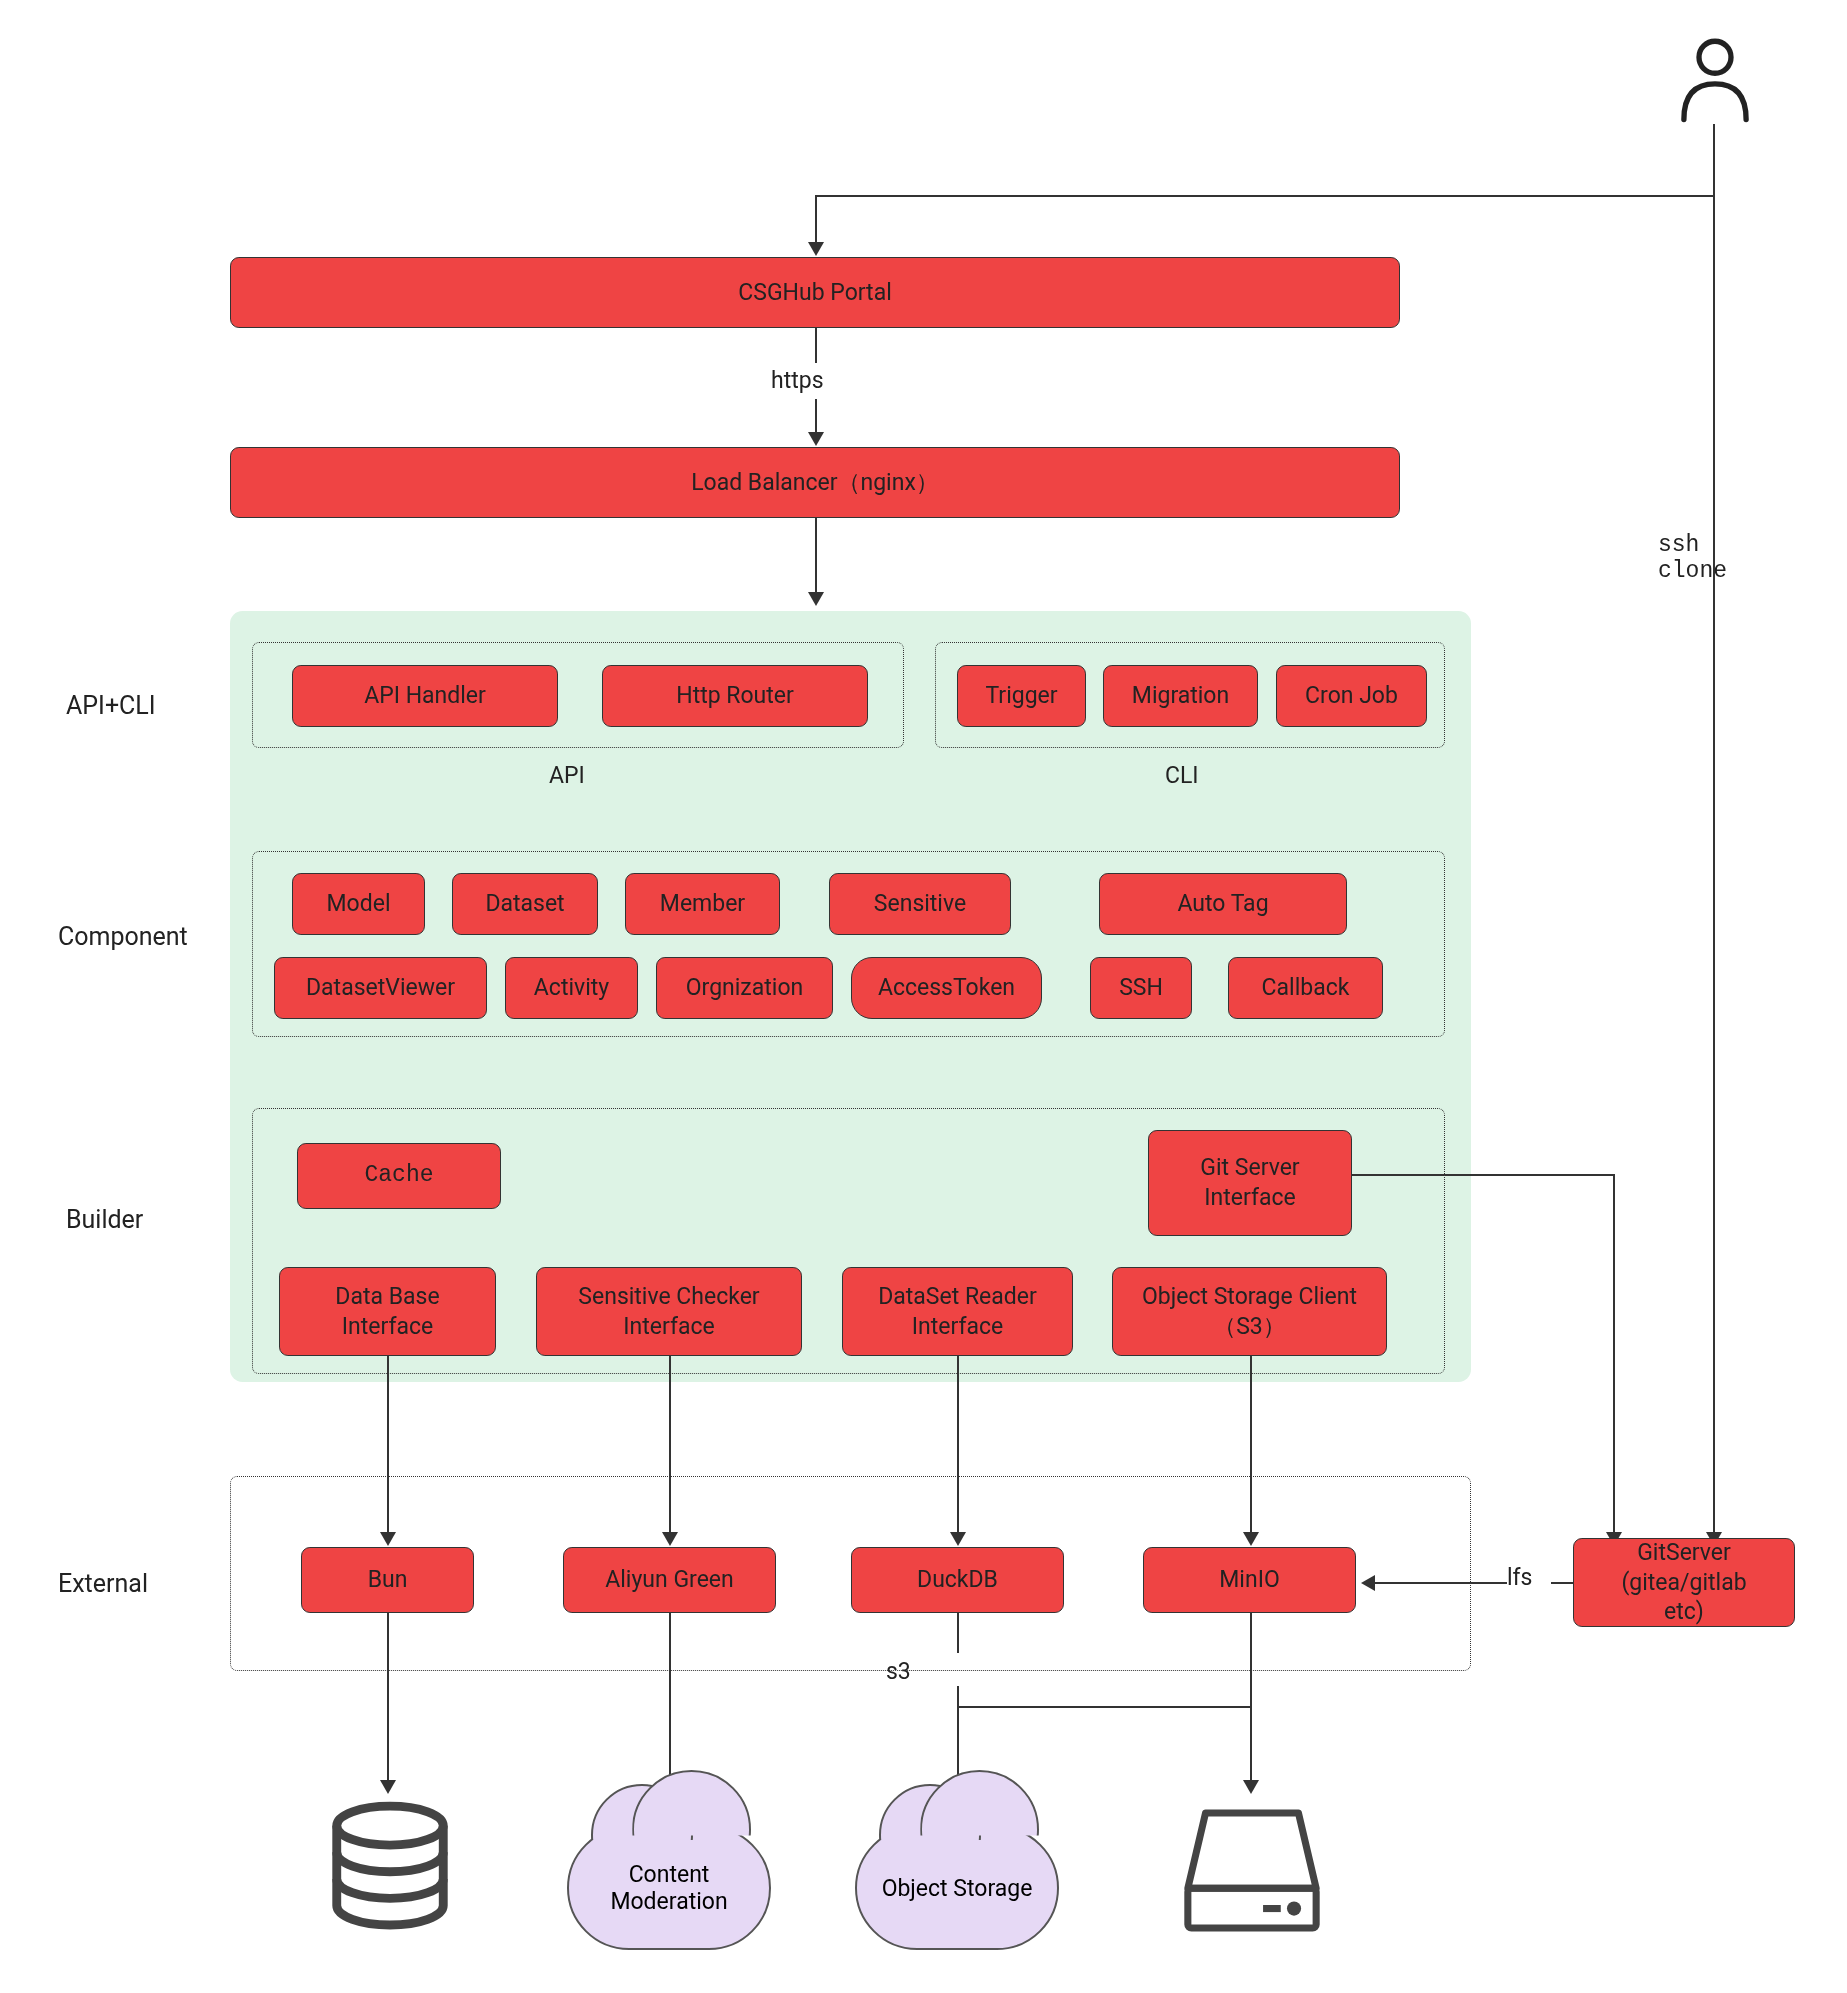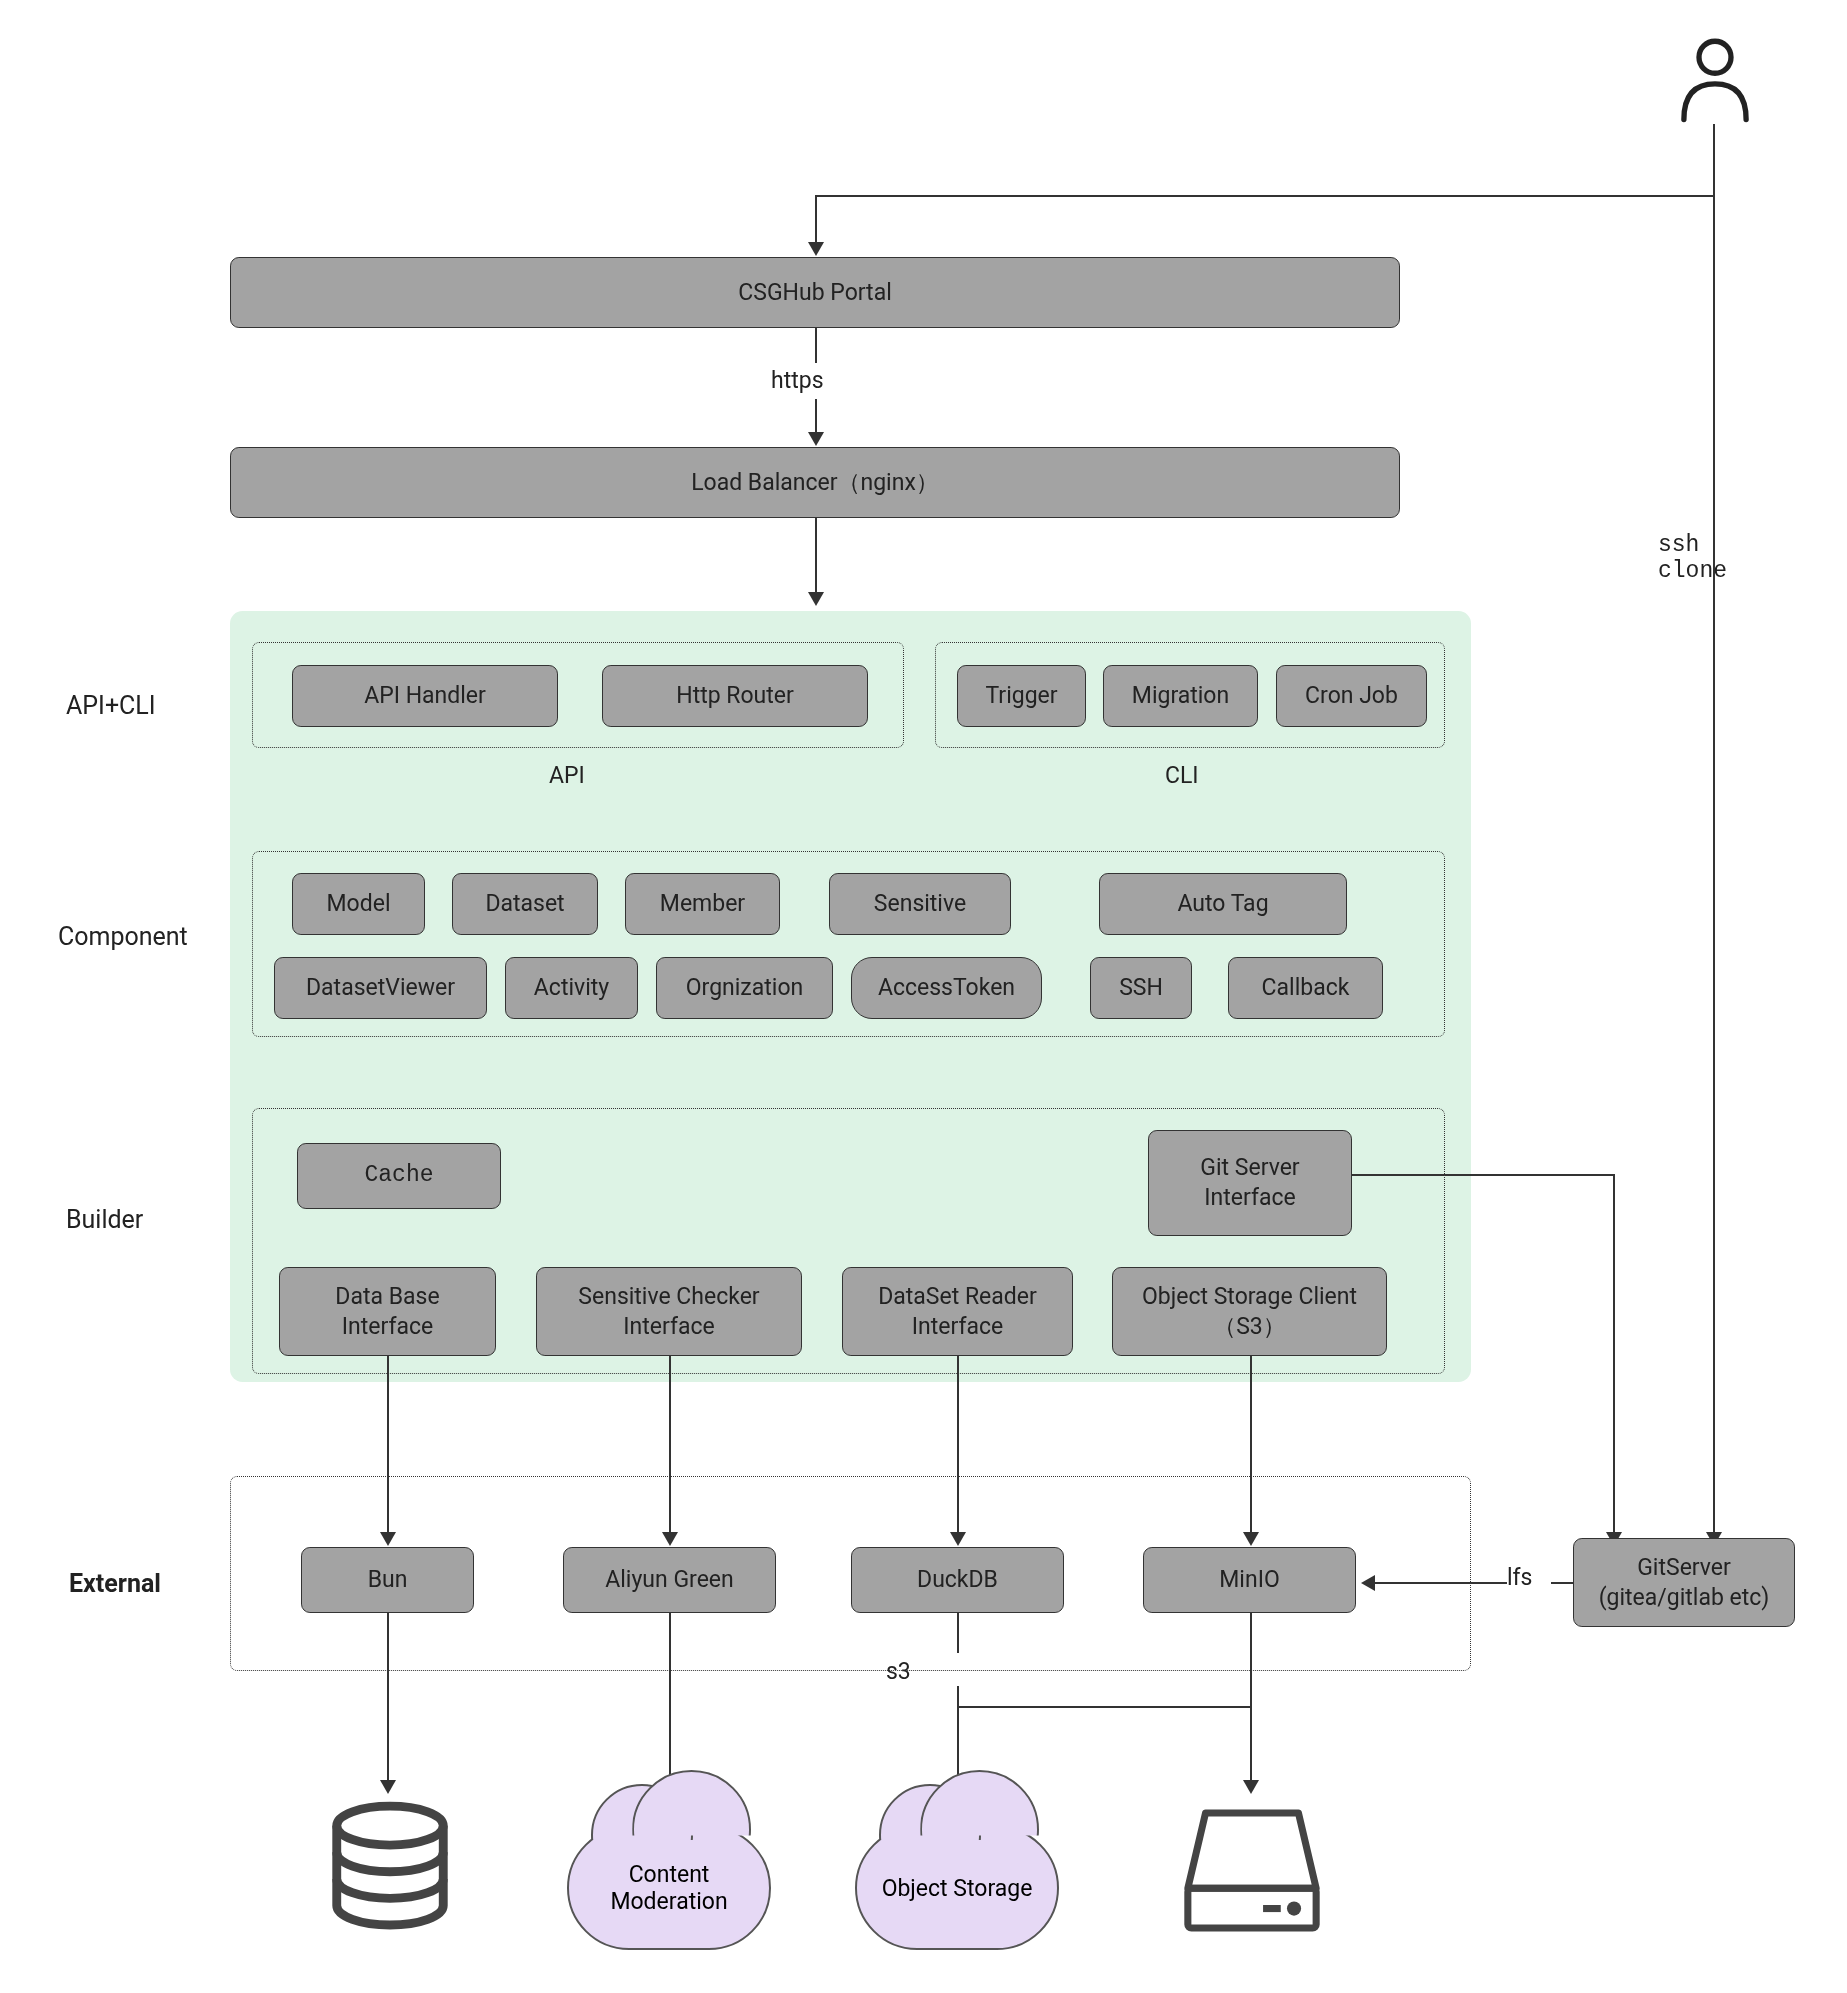--- a/index.html
+++ b/index.html
@@ -9,30 +9,30 @@
     padding: 35px;
     width: 1848px;
   }
   .diagram {
     position: relative;
     width: 1777px;
     height: 1922px;
   }
   .box {
     position: absolute;
-    background: #a3a3a3;
+    background: #ef4444;
     border: 1.8px solid #333;
     border-radius: 8.9px;
     display: flex;
     align-items: center;
     justify-content: center;
     text-align: center;
     font-size: 23px;
     color: #222;
-    padding: 7px 11px;
+    padding: 7px 26px;
     line-height: 1.3;
   }
   .dashed-group {
     position: absolute;
     border: 1.8px dotted #333;
     border-radius: 7px;
     background: transparent;
   }
   .green-group {
     position: absolute;
@@ -240,21 +240,21 @@
 
   <div class="arrow-line" style="left:352px; top:1321px; width:1.8px; height:177px;"></div>
   <div class="arrow-head arrow-down" style="left:345px; top:1497px;"></div>
   <div class="arrow-line" style="left:634px; top:1321px; width:1.8px; height:177px;"></div>
   <div class="arrow-head arrow-down" style="left:627px; top:1497px;"></div>
   <div class="arrow-line" style="left:922px; top:1321px; width:1.8px; height:177px;"></div>
   <div class="arrow-head arrow-down" style="left:915px; top:1497px;"></div>
   <div class="arrow-line" style="left:1215px; top:1321px; width:1.8px; height:177px;"></div>
   <div class="arrow-head arrow-down" style="left:1208px; top:1497px;"></div>
 
-  <div class="label-left" style="left:34px; top:1534px;font-weight:bold;">External</div>
+  <div class="label-left" style="left:23px; top:1534px;">External</div>
 
   <div class="dashed-group" style="left:195px; top:1441px; width:1241px; height:195px;"></div>
 
   <div class="box" style="left:266px; top:1512px; width:173px; height:66px;">
     <span>Bun</span>
   </div>
   <div class="box" style="left:528px; top:1512px; width:213px; height:66px;">
     <span>Aliyun Green</span>
   </div>
   <div class="box" style="left:816px; top:1512px; width:213px; height:66px;">

